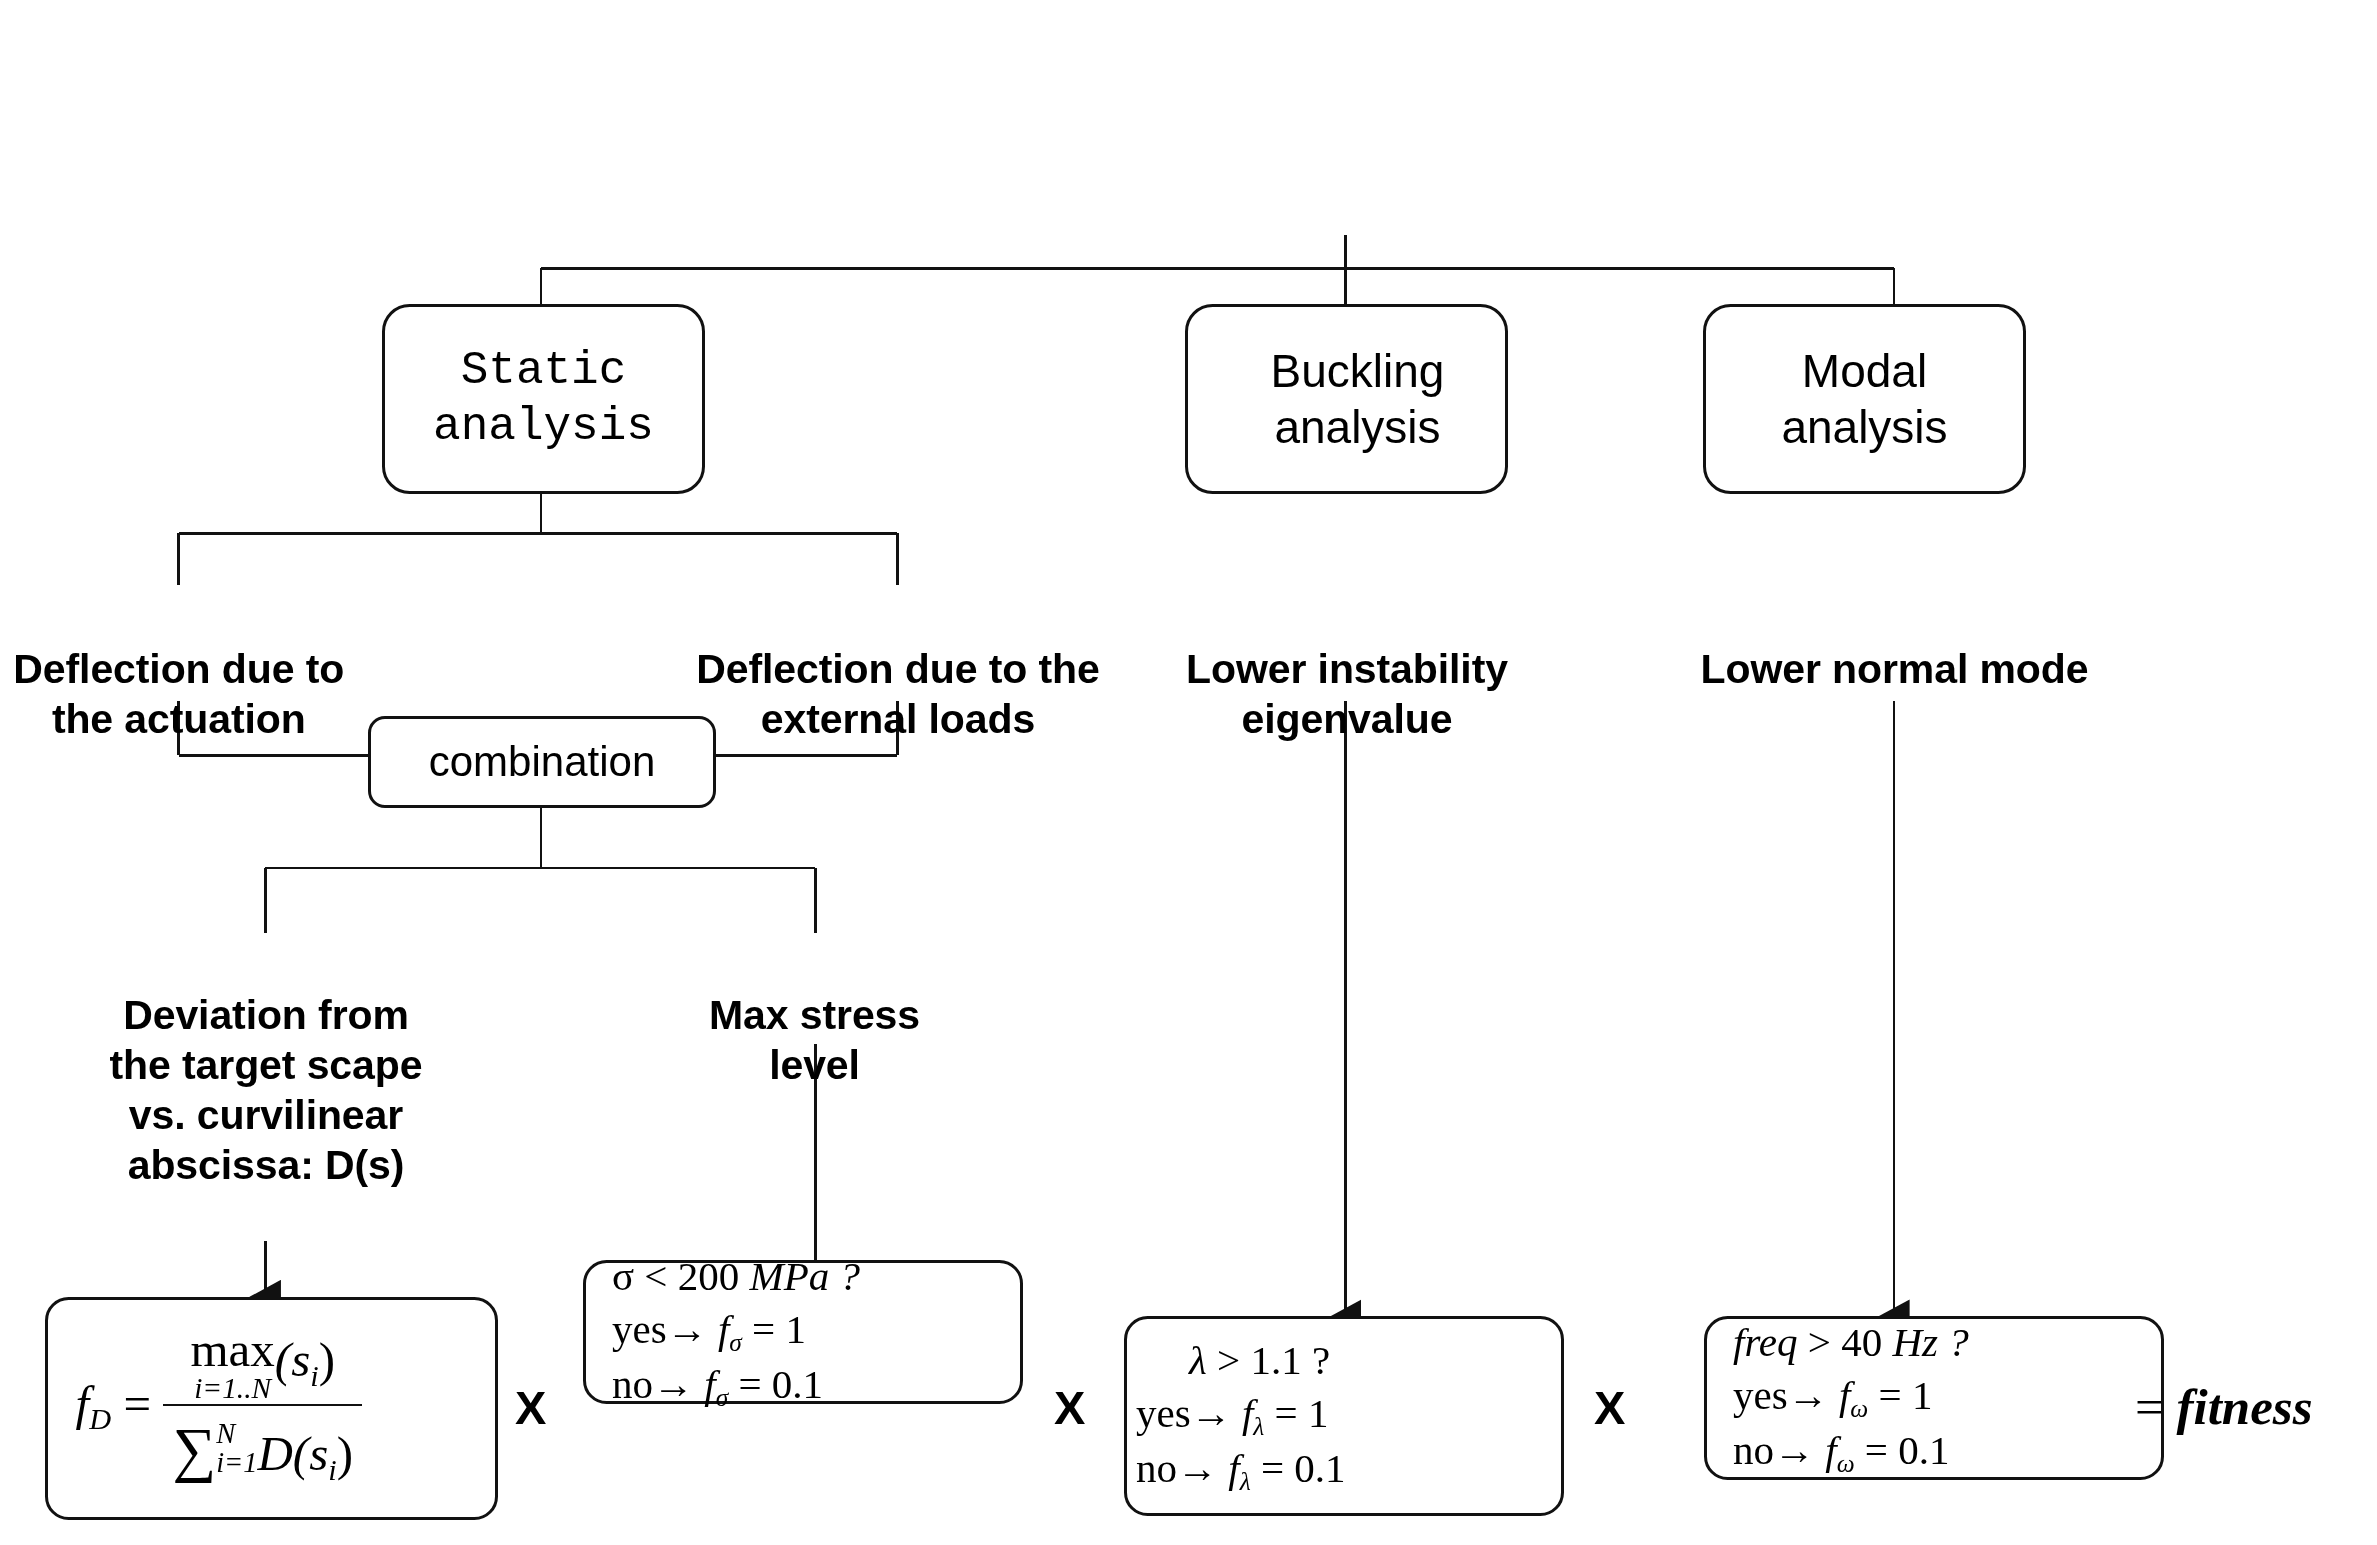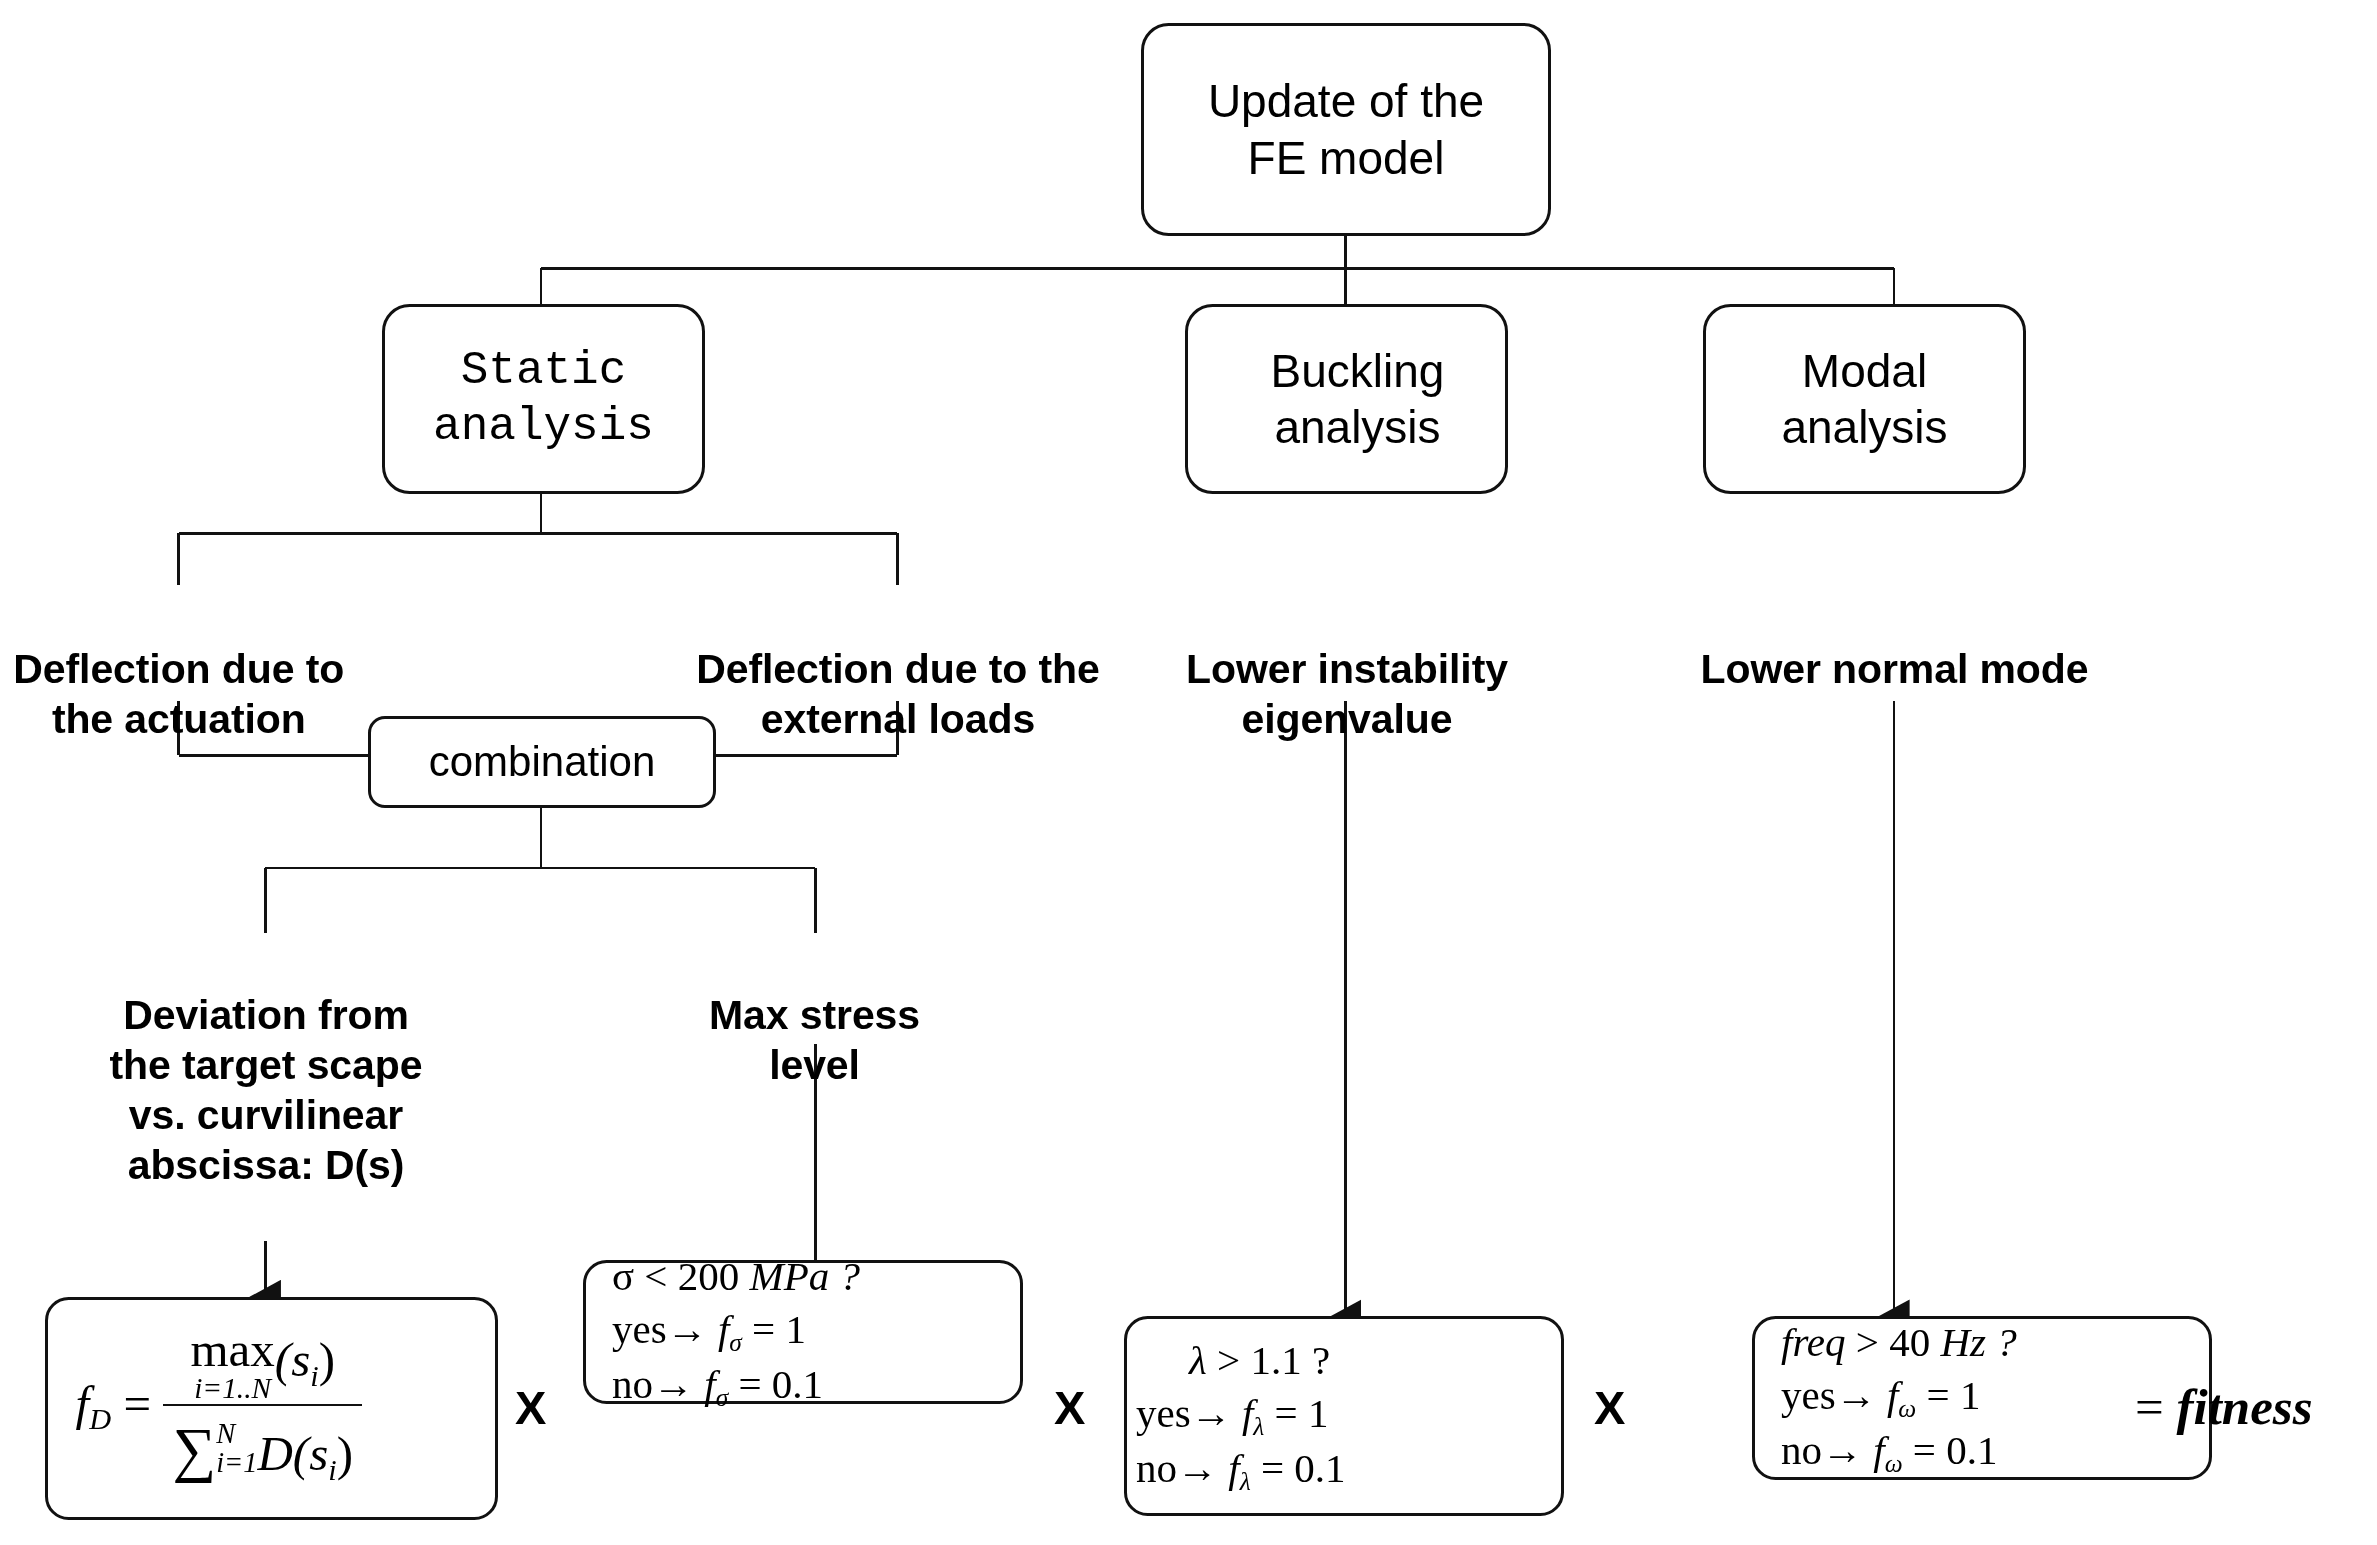--- a/index.html
+++ b/index.html
@@ -127,24 +127,20 @@
       <path d="M404,1322 L404,1420"></path>
       <path d="M1242,1322 L1242,1420"></path>
 
       <path d="M404,1890 L404,1975" marker-end="url(#arrowhead)"></path>
       <path d="M1242,1590 L1242,2005" marker-end="url(#arrowhead)"></path>
       <path d="M2050,1068 L2050,2005" marker-end="url(#arrowhead)"></path>
       <path d="M2885,1068 L2885,2005" marker-end="url(#arrowhead)"></path>
     </g>
   </svg>
 
-  <div class="node" style="left:1141px;top:23px;width:410px;height:213px;font-size:46px;">
-    <span class="txt">Update of the
-FE model</span>
-  </div>
 
   <div class="node" style="left:382px;top:304px;width:323px;height:190px;font-size:46px;font-family:Liberation Mono, monospace;">
     <span class="txt">Static
 analysis</span>
   </div>
 
   <div class="node" style="left:1185px;top:304px;width:323px;height:190px;font-size:46px;padding-left:22px;">
     <span class="txt">Buckling
 analysis</span>
   </div>
@@ -248,21 +244,21 @@
       <span class="up">no</span><span class="up" style="font-weight:bold;">→</span>
       <span>f</span><span class="sub">λ</span>
       <span class="up">= 0.1</span>
     </div>
   </div>
 
   <div class="xmark" style="left:1594px;top:1384px;">
     <span>X</span>
   </div>
 
-  <div class="mathbox" style="left:1752px;top:1316px;width:460px;height:164px;padding-left:26px;">
+  <div class="mathbox" style="left:1704px;top:1316px;width:460px;height:164px;padding-left:26px;">
     <div class="mline" style="font-size:41px;">
       <span>freq</span>
       <span class="up">&gt; 40</span>
       <span>Hz ?</span>
     </div>
     <div class="mline" style="font-size:41px;">
       <span class="up">yes</span><span class="up" style="font-weight:bold;">→</span>
       <span>f</span><span class="sub">ω</span>
       <span class="up">= 1</span>
     </div>

